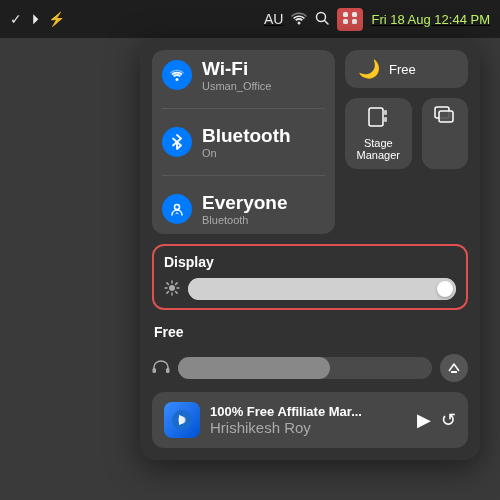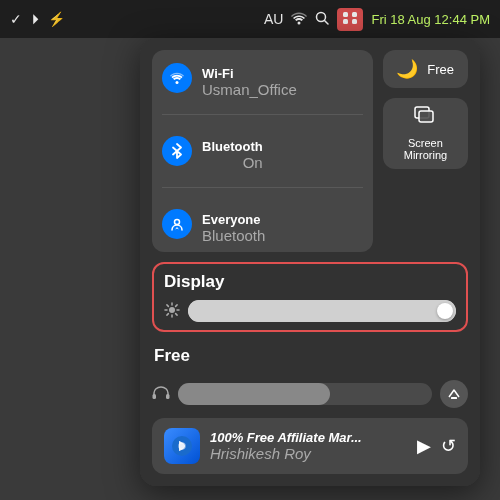--- a/index.html
+++ b/index.html
@@ -26,20 +26,21 @@
     .menubar-left {
       display: flex;
       align-items: center;
       gap: 10px;
     }
 
     .menubar-right {
       display: flex;
       align-items: center;
       gap: 8px;
+      text-decoration: underline;
     }
 
     .menubar-icon {
       color: #ffffff;
       font-size: 14px;
       opacity: 0.9;
     }
 
     .menubar-icon.highlighted {
       background: #e05050;
@@ -112,29 +113,27 @@
       background: #007aff;
     }
 
     .network-text {
       display: flex;
       flex-direction: column;
     }
 
     .network-name {
       color: #ffffff;
-      font-size: 13px;
+      font-size: 19px;
       font-weight: 600;
-      margin-top: 8px;
     }
 
     .network-sub {
       color: #aaaaaa;
-      font-size: 15px;
-      text-align: right;
+      font-size: 11px;
     }
 
     .right-buttons {
       display: flex;
       flex-direction: column;
       gap: 10px;
     }
 
     .focus-btn {
       background: rgba(80, 80, 80, 0.7);
@@ -188,21 +187,21 @@
 
     .section-bordered {
       border: 2px solid #e05050;
       border-radius: 12px;
       padding: 8px 10px;
       margin-bottom: 10px;
     }
 
     .section-title {
       color: #ffffff;
-      font-size: 17px;
+      font-size: 14px;
       font-weight: 600;
       margin-bottom: 8px;
     }
 
     .slider-row {
       display: flex;
       align-items: center;
       gap: 8px;
     }
 
@@ -295,21 +294,20 @@
       display: flex;
       align-items: center;
       justify-content: center;
       font-size: 18px;
       flex-shrink: 0;
     }
 
     .now-playing-text {
       flex: 1;
       overflow: hidden;
-      font-style: italic;
     }
 
     .now-playing-title {
       color: #ffffff;
       font-size: 13px;
       font-weight: 600;
       white-space: nowrap;
       overflow: hidden;
       text-overflow: ellipsis;
     }
@@ -431,25 +429,34 @@
     <div class="right-buttons">
       <div class="focus-btn">
         <span class="focus-icon">🌙</span>
         <span class="focus-label">Free</span>
       </div>
 
       <div class="small-buttons-row">
         <div class="small-btn">
           <span class="small-btn-icon">
             <svg width="22" height="22" viewBox="0 0 22 22" fill="none">
+              <rect x="2" y="2" width="14" height="18" rx="2" stroke="white" stroke-width="1.5"></rect>
+              <rect x="17" y="4" width="3" height="5" rx="1" fill="white" opacity="0.7"></rect>
+              <rect x="17" y="11" width="3" height="5" rx="1" fill="white" opacity="0.7"></rect>
+            </svg>
+          </span>
+          <span class="small-btn-label">Stage<br>Manager</span>
+        </div>
+        <div class="small-btn">
+          <span class="small-btn-icon">
+            <svg width="22" height="22" viewBox="0 0 22 22" fill="none">
               <rect x="1" y="1" width="14" height="11" rx="2" stroke="white" stroke-width="1.5"></rect>
               <rect x="5" y="5" width="14" height="11" rx="2" stroke="white" stroke-width="1.5" fill="rgba(80,80,80,0.9)"></rect>
             </svg>
           </span>
-          <span class="small-btn-label">Screen<br>Mirroring</span>
         </div>
       </div>
     </div>
 
   </div>
 
   <div class="section-bordered">
     <div class="section-title">Display</div>
     <div class="slider-row">
       <span class="slider-icon">

